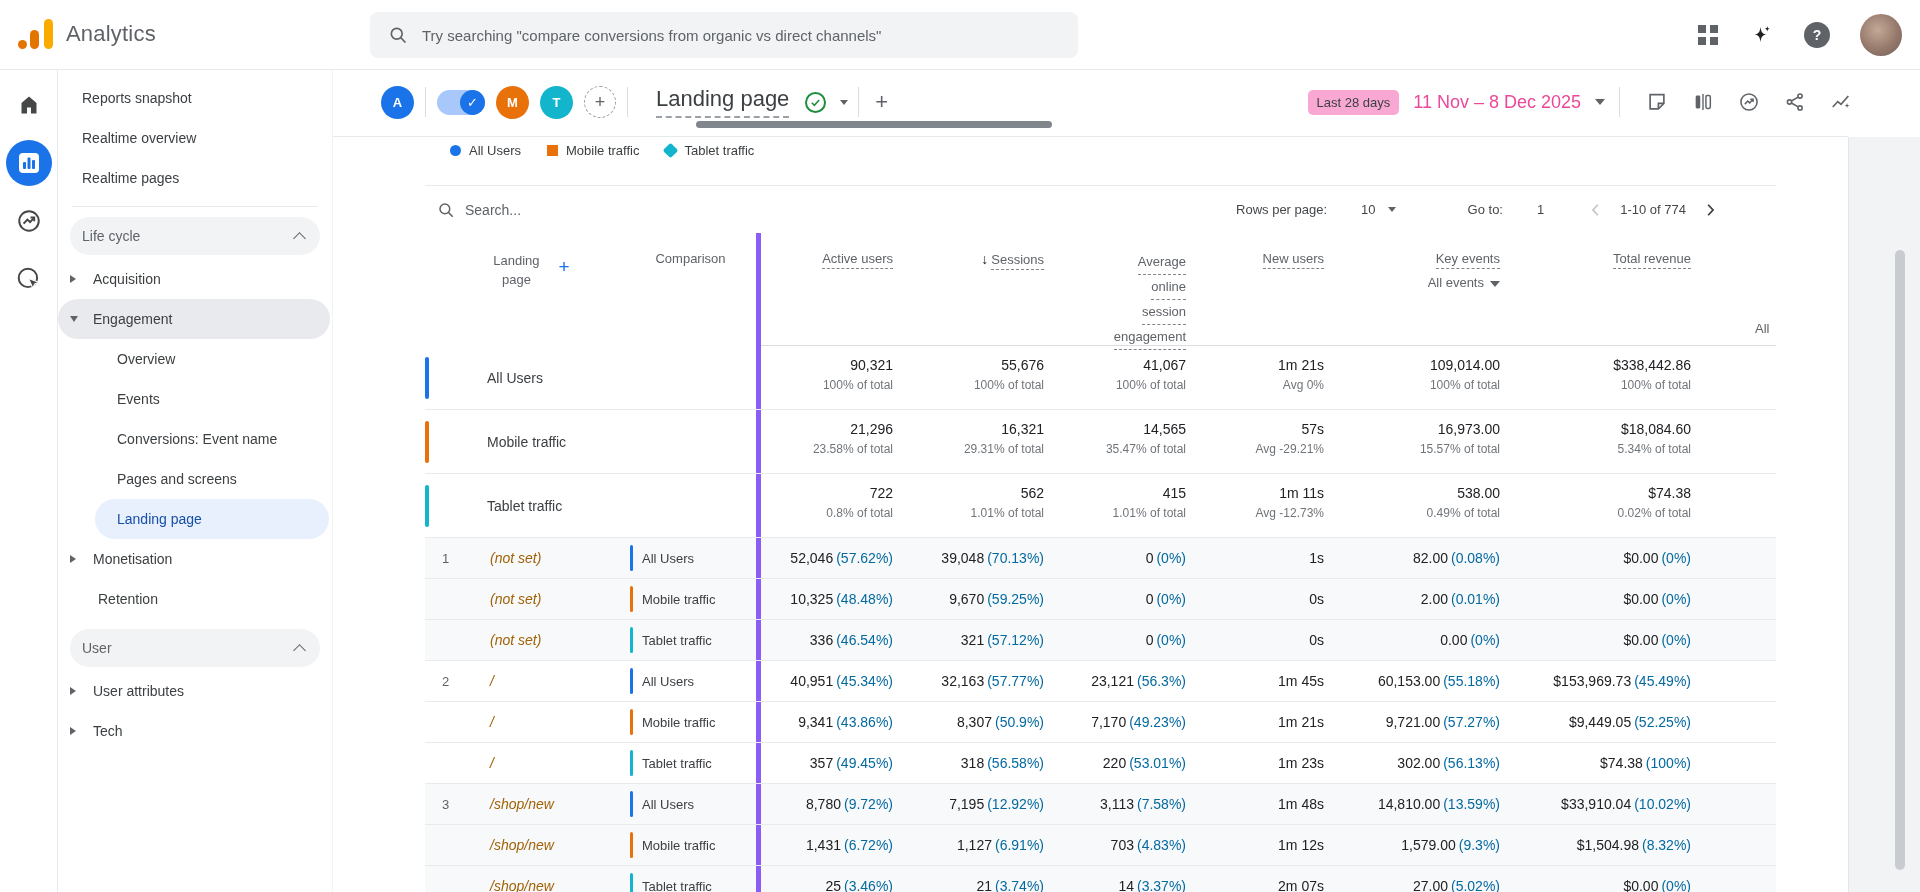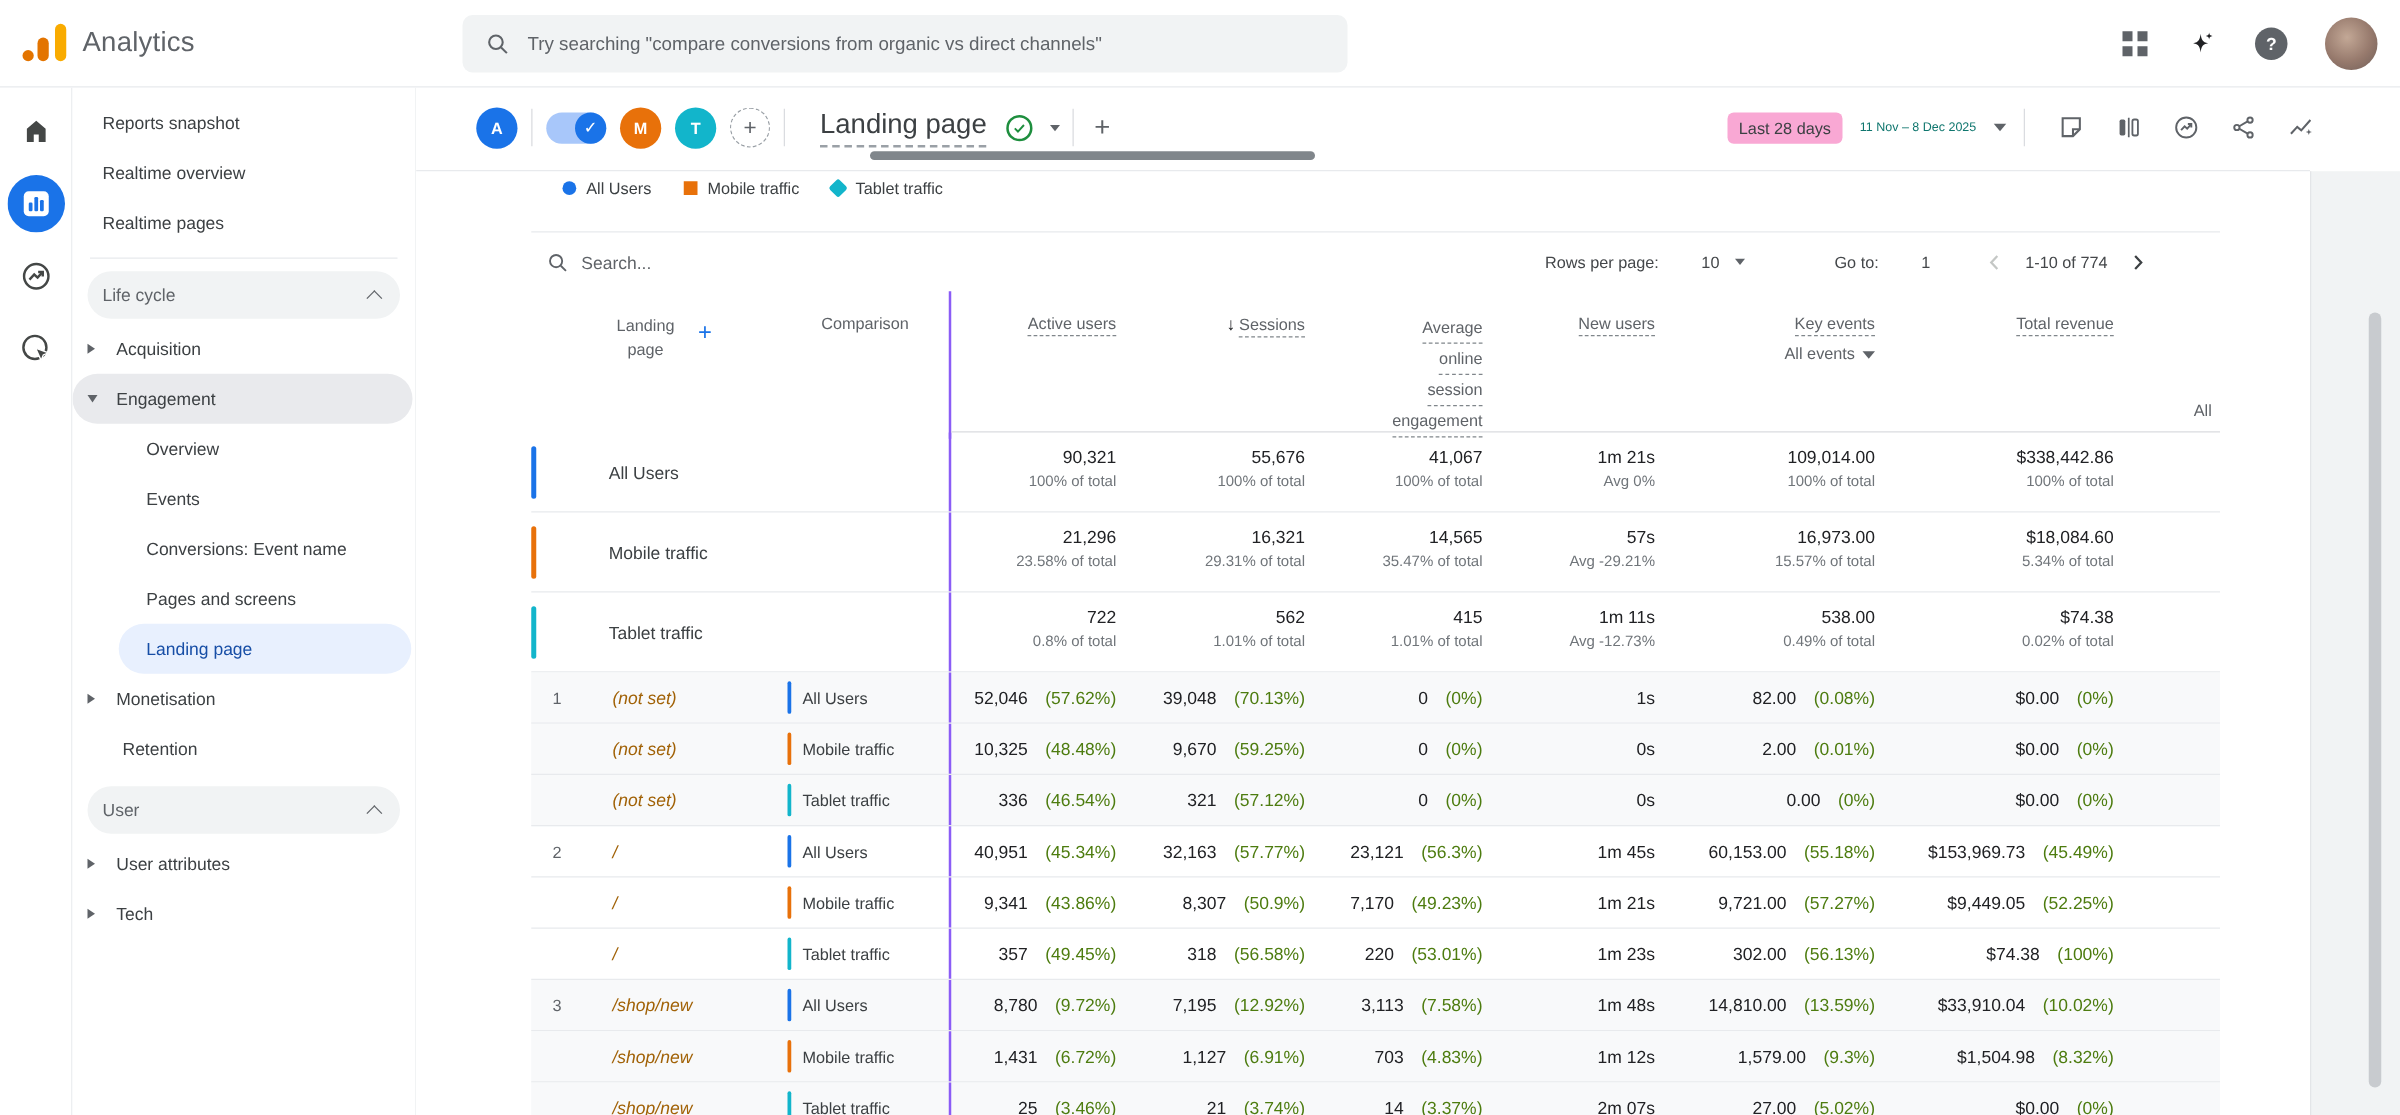--- a/index.html
+++ b/index.html
@@ -77,21 +77,21 @@
     font-size:18px; display:flex; align-items:center; justify-content:center; cursor:pointer; background:#fff; }
   .tab-title-wrap { display:flex; align-items:center; margin-left:28px; gap:10px; }
   .tab-title { font-size:22px; color:#3c4043; border-bottom:2px dashed #9aa0a6; padding-bottom:4px; cursor:pointer; }
   .badge-ok { width:21px; height:21px; border-radius:50%; border:2px solid #1e8e3e; display:flex;
     align-items:center; justify-content:center; margin-left:6px; }
   .badge-caret { width:0;height:0;border-left:4.5px solid transparent;border-right:4.5px solid transparent;
     border-top:5.5px solid #5f6368; margin-left:4px; }
   .tab-add { font-size:22px; color:#5f6368; cursor:pointer; margin-left:6px; }
   .date-tools { position:absolute; right:66px; top:0; height:64px; display:flex; align-items:center; gap:14px; }
   .date-chip { background:#f9a8d4; border-radius:5px; font-size:13px; color:#3c4043; padding:5px 9px; }
-  .date-range { font-size:10px; color:#0f766e; }
+  .date-range { font-size:18px; color:#ec4899; }
   .dt-caret { width:0;height:0;border-left:5px solid transparent;border-right:5px solid transparent;
     border-top:6px solid #5f6368; }
   .tool-ic { width:26px; height:26px; display:flex; align-items:center; justify-content:center; cursor:pointer; }
   .tools-group { display:flex; align-items:center; gap:20px; margin-left:10px; }
 
   .hscroll-thumb { position:absolute; left:363px; top:51px; width:356px; height:7px; border-radius:4px; background:#80868b; }
   .hairline { position:absolute; left:0; top:66px; width:1515px; height:1px; background:#e8eaed; }
 
   
   .legend { position:absolute; left:117px; top:73px; display:flex; align-items:center; gap:26px;
@@ -113,21 +113,21 @@
   .tbl-search input::placeholder { color:#5f6368; }
   .tbl-right { margin-left:auto; display:flex; align-items:center; padding-right:54px; }
   .rp-caret { width:0;height:0;border-left:4.5px solid transparent;border-right:4.5px solid transparent;
     border-top:5.5px solid #5f6368; margin-left:12px; }
   .pg-chev { width:24px; height:24px; display:flex; align-items:center; justify-content:center; cursor:pointer; }
 
   .grid { display:grid; grid-template-columns:60px 140px 136px 142px 151px 142px 138px 176px 191px 75px; }
   .thead { position:relative; height:113px; font-size:13px; color:#5f6368; }
   .thead .hcell { padding-top:18px; }
   .hdr-bline { position:absolute; left:336px; right:0; bottom:0; height:1px; background:#dadce0; }
-  .vr { border-right:2px solid #8b5cf6; }
+  .vr { border-right:5px solid #8b5cf6; }
   .dotted { border-bottom:1px dashed #80868b; padding-bottom:2px; }
   .h-landing { grid-column:1 / 3; display:flex; justify-content:center; align-items:flex-start; gap:6px; }
   .h-landing .two-line { width:72px; text-align:center; line-height:19px; }
   .h-plus { color:#1a73e8; font-size:19px; line-height:19px; margin-top:6px; cursor:pointer; }
   .h-comp { text-align:center; }
   .h-num { text-align:right; padding-right:10px; }
   .h-avg { text-align:right; padding-right:10px; line-height:21px; }
   .h-avg span { display:inline-block; margin-bottom:1px; }
   .sort-arrow { color:#202124; font-size:14px; margin-right:3px; }
   .h-filter { margin-top:9px; color:#5f6368; font-size:13px; cursor:pointer; }
@@ -144,21 +144,21 @@
   .ts { font-size:12px; color:#70757a; }
 
   .d-row { height:41px; border-bottom:1px solid #e8eaed; align-items:center; font-size:14px; }
   .d-row.shade { background:#f8f9fa; }
   .c-idx { padding-left:17px; font-size:13px; color:#5f6368; }
   .c-page { padding-left:5px; color:#a16207;font-style:italic; }
   .c-comp { display:flex; align-items:center; gap:9px; padding-left:5px; align-self:stretch; }
   .cbar { width:3px; height:26px; border-radius:1.5px; }
   .c-comp .lbl { font-size:13px; color:#3c4043; }
   .c-m { text-align:right; padding-right:10px; }
-  .c-m .p { color:#4d7c0f; margin-left:14px;text-align:center; }
+  .c-m .p { color:#0369a1; margin-left:3px;text-align:center; }
 </style>
 </head>
 <body>
 
 <header class="topbar">
   <div class="brand-wrap">
     <div class="ga-logo">
       <span class="lg-tall"></span>
         <span class="lg-mid"></span>
         <span class="lg-dot"></span>

